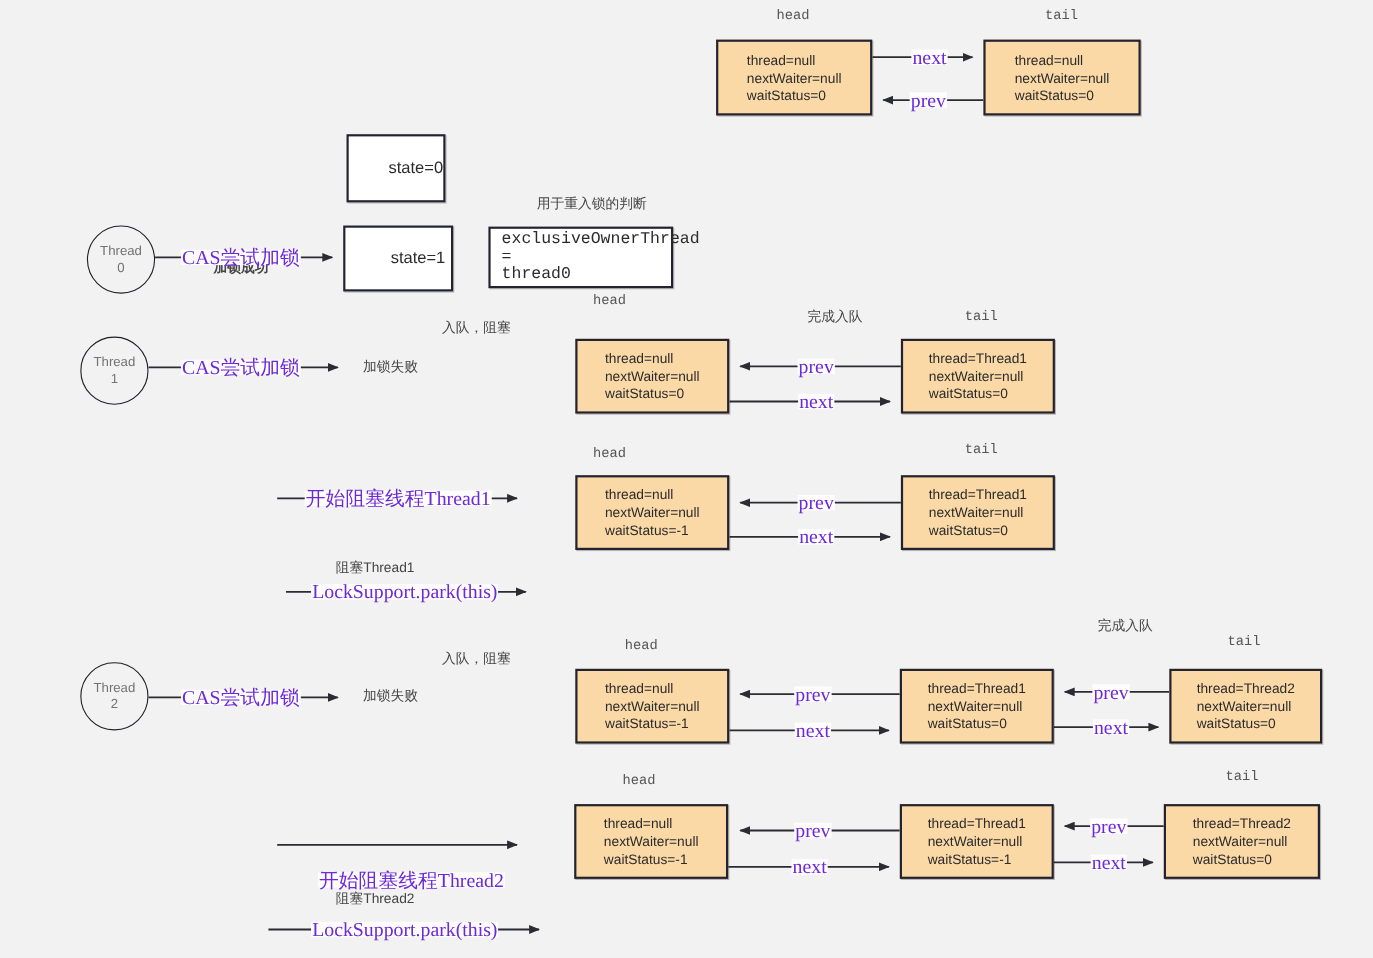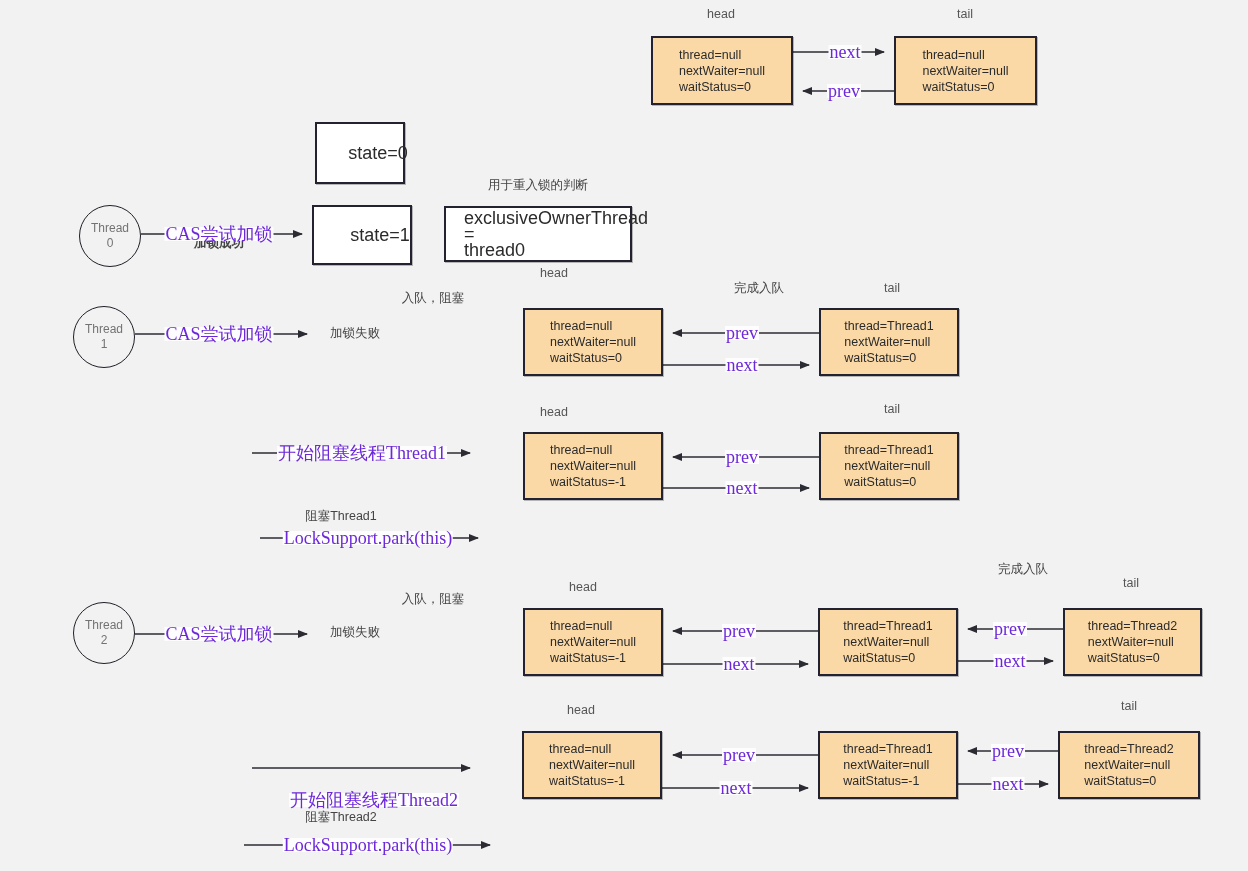--- a/index.html
+++ b/index.html
@@ -38,21 +38,21 @@
     justify-content: center;
     text-align: left;
     font-size: 12.5px;
     line-height: 16px;
     color: #2b2b2b;
     white-space: pre-line;
     box-shadow: 1px 1px 0 rgba(0,0,0,0.25);
   }
   .node.plain {
     background: #ffffff;
-    font-size: 18px;
+    font-size: 15px;
     padding-left: 36px;
   }
   .circle {
     position: absolute;
     box-sizing: border-box;
     border: 1.6px solid #1f1f28;
     border-radius: 50%;
     background: #f2f2f2;
     display: flex;
     align-items: center;
@@ -63,20 +63,21 @@
     color: #737373;
     white-space: pre-line;
   }
   .cap {
     position: absolute;
     font-size: 12.5px;
     color: #555555;
     text-align: center;
     white-space: nowrap;
     transform: translateX(-50%);
+    font-family: Liberation Mono, monospace;
   }
   .edge-label {
     position: absolute;
     font-size: 18px;
     color: #6d28d9;
     background: #fdfdfd;
     padding: 0 1px;
     white-space: nowrap;
     transform: translate(-50%, -50%);
     line-height: 14px;
@@ -125,21 +126,21 @@
         <path d="M 662 788 L 808 788" stroke="#2b2b33" stroke-width="1.6" fill="none" marker-end="url(#arrowEnd)"></path>
         <path d="M 1058 751 L 968 751" stroke="#2b2b33" stroke-width="1.6" fill="none" marker-end="url(#arrowStart)"></path>
         <path d="M 958 784 L 1048 784" stroke="#2b2b33" stroke-width="1.6" fill="none" marker-end="url(#arrowEnd)"></path>
         <path d="M 244 845 L 490 845" stroke="#2b2b33" stroke-width="1.6" fill="none" marker-end="url(#arrowEnd)"></path>
       </g>
   </svg>
 
   <div id="nodes-layer">
       <div class="node plain" style="left: 315px; top: 122px; width: 90px; height: 62px;">state=0</div>
       <div class="node plain" style="left: 312px; top: 205px; width: 100px; height: 60px;">state=1</div>
-      <div class="node plain" style="left: 444px; top: 206px; width: 188px; height: 56px;">exclusiveOwnerThread =
+      <div class="node plain" style="left: 444px; top: 206px; width: 168px; height: 56px; font-family: Liberation Mono, monospace;">exclusiveOwnerThread =
 thread0</div>
       <div class="node" style="left: 651px; top: 36px; width: 142px; height: 69px;">thread=null
 nextWaiter=null
 waitStatus=0</div>
       <div class="node" style="left: 894px; top: 36px; width: 143px; height: 69px;">thread=null
 nextWaiter=null
 waitStatus=0</div>
       <div class="node" style="left: 523px; top: 308px; width: 140px; height: 68px;">thread=null
 nextWaiter=null
 waitStatus=0</div>

